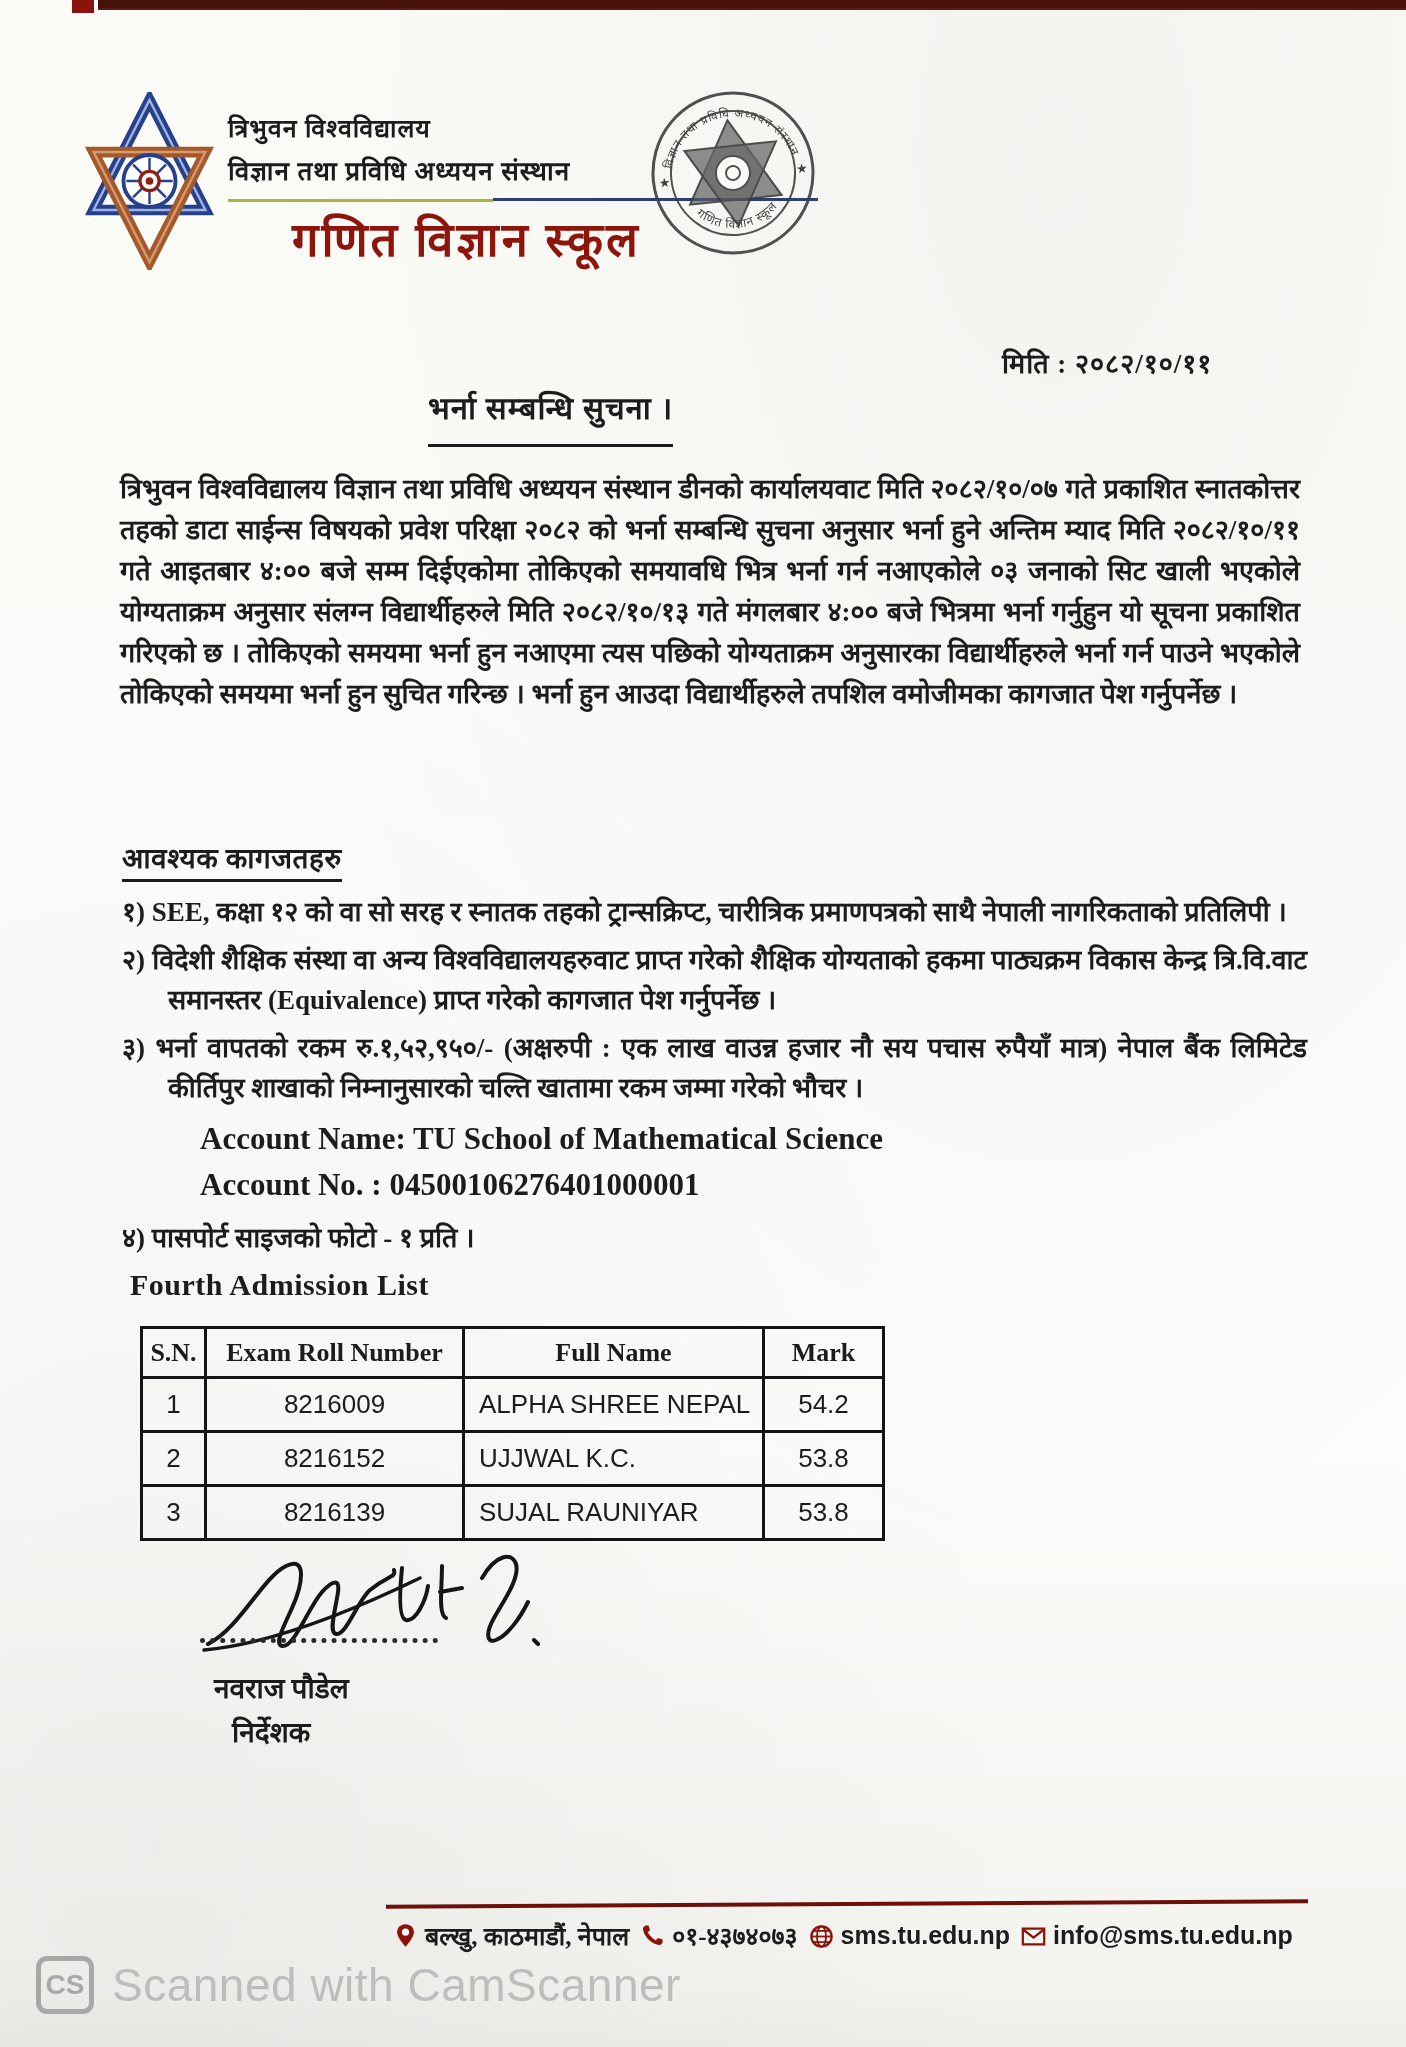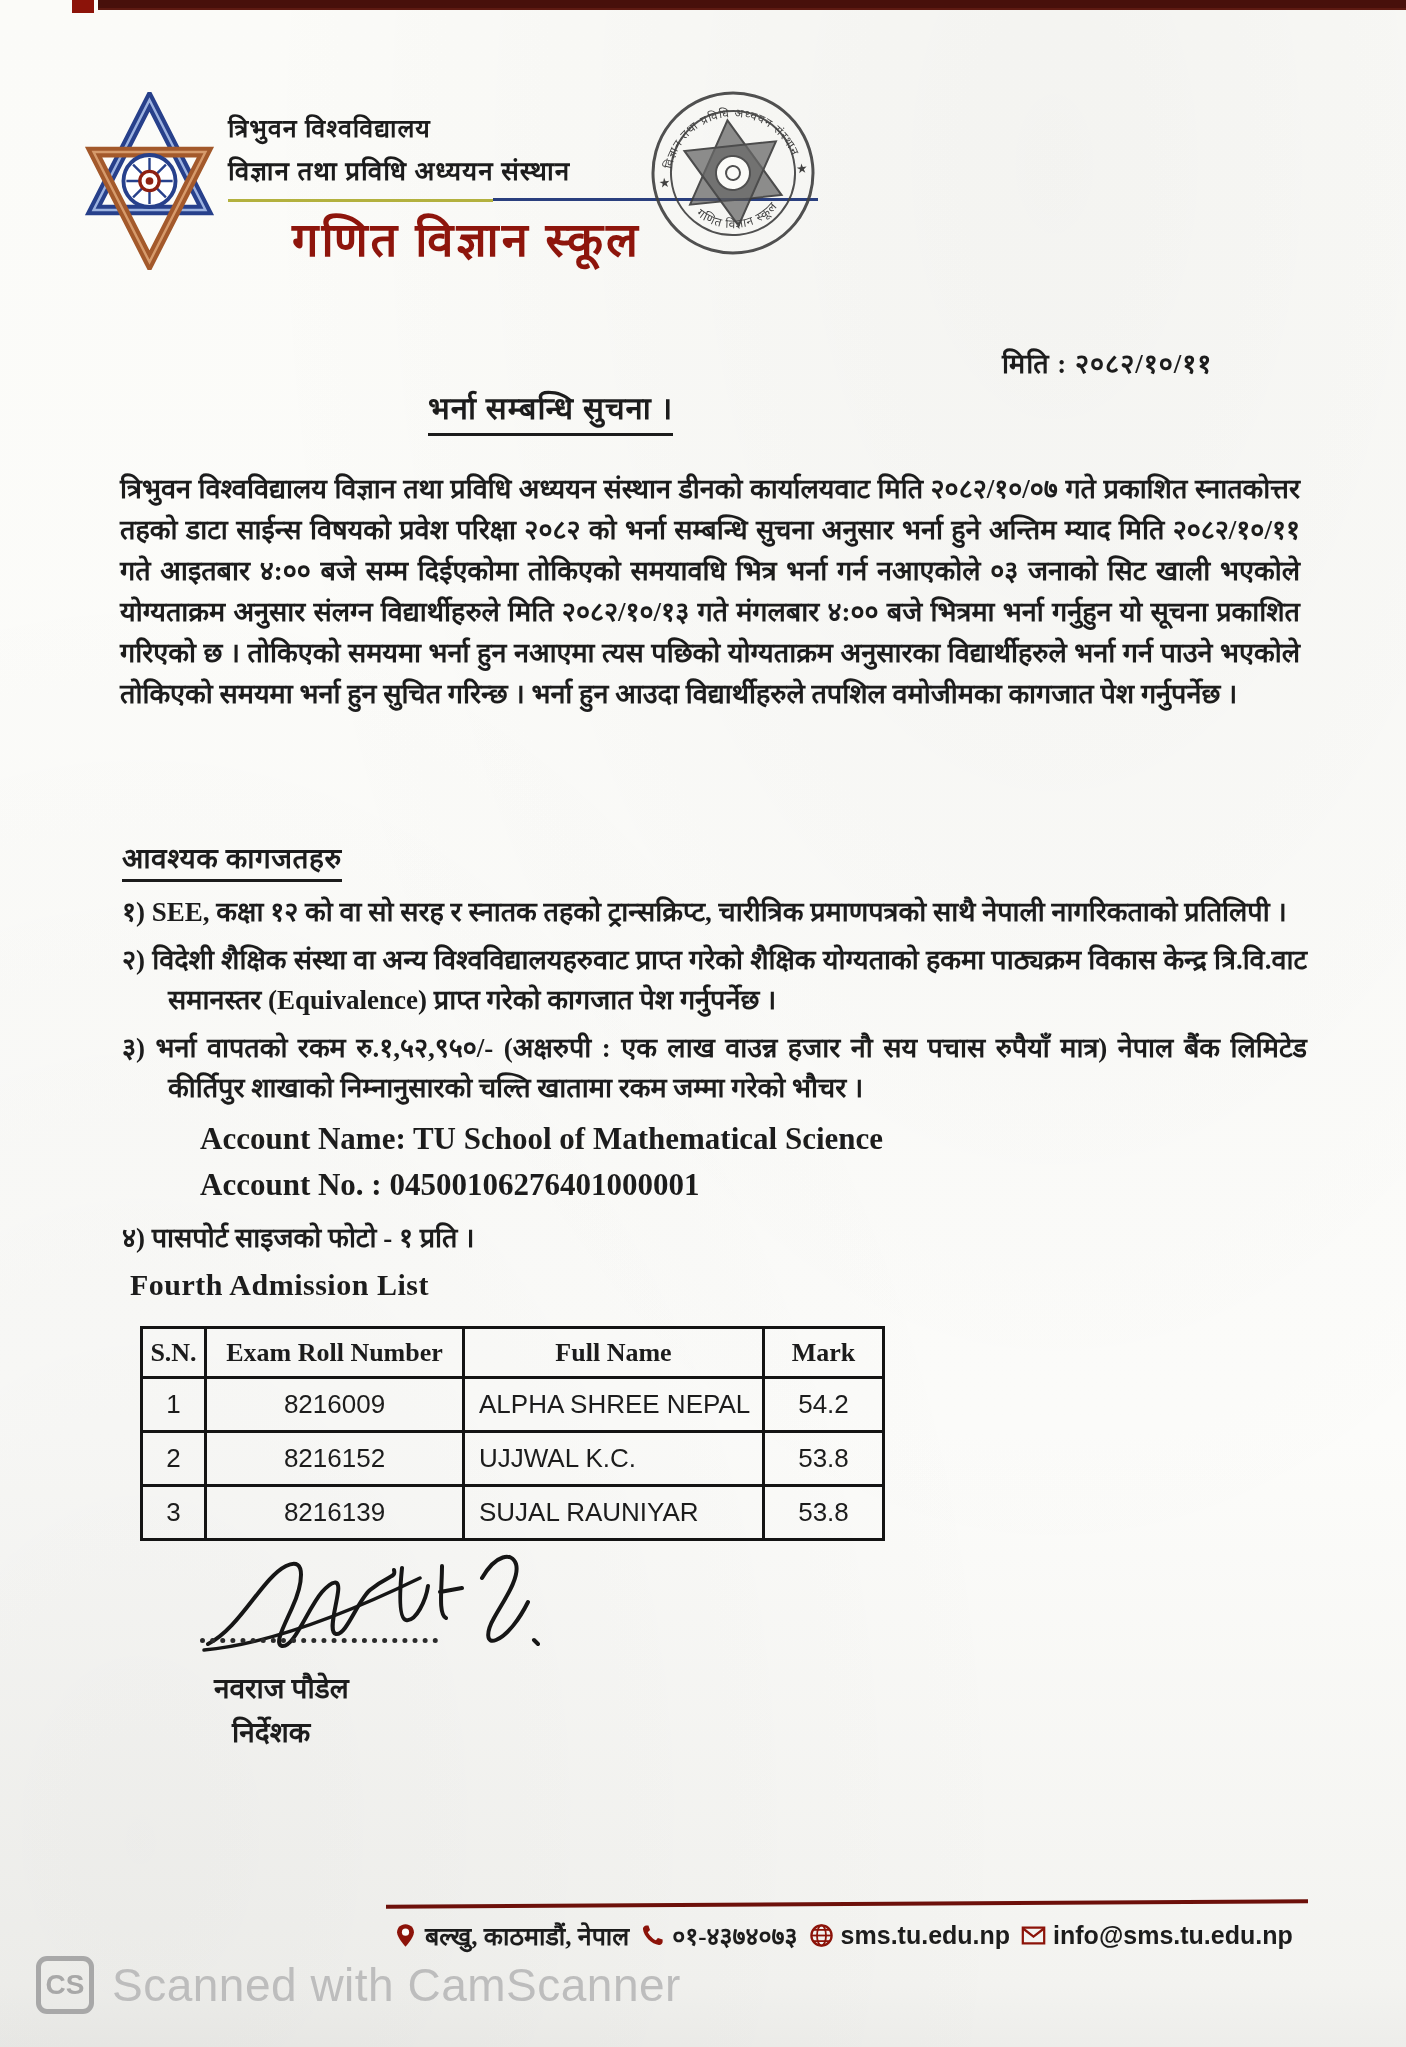--- a/index.html
+++ b/index.html
@@ -27,21 +27,21 @@
   .head-rule { position:absolute; left:228px; top:198px; width:590px; height:4px; display:flex; }
   .head-rule .olive { width:265px; background:#b3b13e; height:3px; margin-top:1px; }
   .head-rule .blue  { flex:1; background:#2a3f7e; height:3px; }
   .school-name { position:absolute; left:292px; top:206px; font-size:47px; font-weight:bold; color:#8e150c; letter-spacing:3px; }
 
   .stamp { position:absolute; left:648px; top:88px; width:170px; height:170px; transform:rotate(-6deg); opacity:.9; }
 
   .date-line { position:absolute; left:1002px; top:344px; font-size:27px; font-weight:bold; letter-spacing:1px; }
 
   .notice-title { position:absolute; left:428px; top:386px; font-size:31px; font-weight:bold; letter-spacing:1px;
-                  border-bottom:3px solid #1c1c1c; padding-bottom:5px; }
+                  border-bottom:3px solid #1c1c1c; padding-bottom:16px; }
 
   .body-par { position:absolute; left:120px; top:469px; width:1180px;
               font-size:27px; line-height:41px; font-weight:bold; text-align:justify; }
 
   .docs-heading { position:absolute; left:122px; top:838px; font-size:28px; font-weight:bold;
                   border-bottom:3px solid #1c1c1c; padding-bottom:3px; letter-spacing:.5px; }
 
   .doc-list { position:absolute; left:122px; top:892px; width:1185px; font-size:27px; line-height:40px; font-weight:bold; }
   .doc-item { padding-left:46px; text-indent:-46px; text-align:justify; margin-bottom:8px; }
   .account-block { margin:4px 0 10px 78px; font-size:31px; font-weight:bold; line-height:46px; font-family:"Liberation Serif",serif; }
@@ -55,21 +55,21 @@
   .admission-table td.name { text-align:left; padding-left:14px; }
 
   .sig-svg { position:absolute; left:190px; top:1548px; width:380px; height:125px; }
   .sig-dots { position:absolute; left:200px; top:1638px; width:238px; border-bottom:5px dotted #2b2b2b; }
   .sig-name { position:absolute; left:214px; top:1668px; font-size:28px; font-weight:bold; }
   .sig-role { position:absolute; left:232px; top:1712px; font-size:28px; font-weight:bold; }
 
   .footer-rule { position:absolute; left:386px; top:1902px; width:922px; height:4px; background:#6d100a; transform:rotate(-0.35deg); }
   .footer-row { position:absolute; left:392px; top:1918px; display:flex; align-items:center; gap:10px; white-space:nowrap; }
   .footer-item { display:flex; align-items:center; gap:6px; font-size:25px; font-weight:bold; }
-  .footer-item.en { font-family:"Liberation Sans","DejaVu Sans",sans-serif; }
+  .footer-item.en { font-family:"Liberation Sans","DejaVu Sans",sans-serif;align-items:flex-end; }
   .f-icon { width:27px; height:27px; flex:0 0 auto; }
 
   .watermark { position:absolute; left:36px; top:1956px; display:flex; align-items:center; gap:18px; }
   .cs-badge { width:58px; height:58px; border:5px solid #a8a8a8; border-radius:11px; display:flex; flex-direction:row;
               overflow:hidden; background:transparent; }
   .cs-badge .cs-letters { flex:1; display:flex; align-items:center; justify-content:center;
               font-family:"Liberation Sans",sans-serif; font-weight:bold; font-size:28px; color:#a8a8a8; }
   .cs-badge .cs-bar { height:13px; background:#a8a8a8; }
   .wm-text { font-family:"Liberation Sans","DejaVu Sans",sans-serif; font-size:46px; color:#bdbdbd; letter-spacing:.5px;text-align:center; }
 </style>

